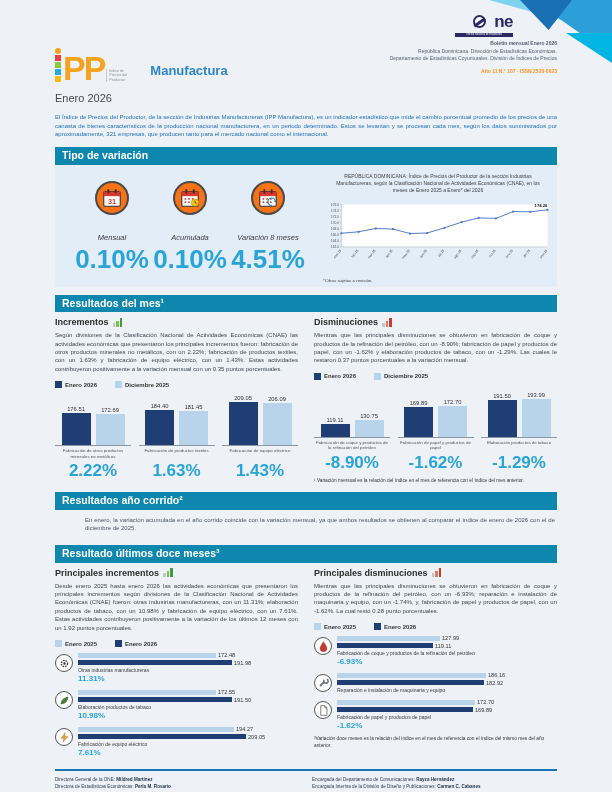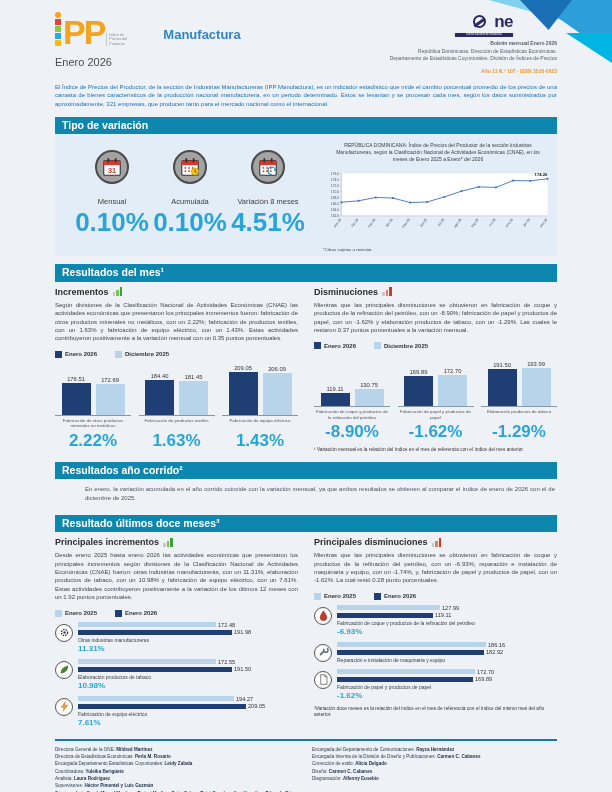--- a/index.html
+++ b/index.html
@@ -15,21 +15,21 @@
     clip-path:polygon(18% 0, 100% 0, 100% 55%); }
   .corner .t2 { position:absolute; right:0; top:0; width:110px; height:62px; background:#2d9fd8;
     clip-path:polygon(28% 0, 100% 0, 100% 90%); }
   .corner .t3 { position:absolute; right:40px; top:0; width:52px; height:30px; background:#1b6fb5;
     clip-path:polygon(0 0, 100% 0, 55% 100%); }
   .corner .t4 { position:absolute; right:0; top:33px; width:46px; height:30px; background:#00b5e2;
     clip-path:polygon(0 0, 100% 0, 100% 100%); }
 
   
   .hdr { display:flex; justify-content:space-between; align-items:flex-start; }
-  .brand { display:flex; align-items:flex-end; gap:31px; }
+  .brand { display:flex; align-items:flex-end; gap:18px;margin-top:36px; }
   .ipp-logo { display:flex; align-items:flex-end; }
   .ipp-i { display:flex; flex-direction:column; gap:1px; margin-right:2px; }
   .ipp-i i { width:6px; height:6px; display:block; }
   .ipp-pp { font-size:34px; font-weight:bold; color:#f5a31c; letter-spacing:-2px; line-height:0.8; }
   .ipp-cap { font-size:3.6px; color:#8a8f98; width:26px; line-height:1.2; margin-left:2px; border-left:1px solid #c3c8cf; padding-left:2px; }
   .product { font-size:13px; font-weight:bold; color:#2e86c8; padding-bottom:4px; }
   .period { font-size:11px; color:#4a4a4a; margin-top:10px; }
 
   .masthead { text-align:right; position:relative; z-index:2; padding-top:2px; }
   .one-logo { display:inline-flex; align-items:center; gap:8px; margin-right:44px; }
@@ -45,22 +45,22 @@
 
   
   .secbar { margin-top:8px; background:#0d87ae; color:#fff; font-size:10.5px; font-weight:bold;
     padding:3px 0 3px 7px; line-height:1.1; }
 
   
   .panel { background:#e2edf8; padding:8px 4px 4px 4px; display:flex; }
   .cards { flex:0 0 252px; display:flex; justify-content:space-between; padding:8px 10px 0 14px; }
   .card { width:78px; text-align:center; }
   .circ { width:34px; height:34px; border:2px solid #4a4a4a; border-radius:50%; margin:0 auto;
-    display:flex; align-items:center; justify-content:center; background:#a3a3a3; }
-  .card-lbl { font-size:7.5px; color:#3c3c3c; margin-top:5px; min-height:17px; display:flex; align-items:flex-end; justify-content:center; line-height:1.15; }
+    display:flex; align-items:center; justify-content:center; background:#f97316; }
+  .card-lbl { font-size:7.5px; color:#3c3c3c; margin-top:11px; min-height:17px; display:flex; align-items:flex-end; justify-content:center; line-height:1.15;font-style:italic; }
   .card-val { font-size:26px; font-weight:bold; color:#29a4d9; margin-top:1px; }
 
   .chartbox { flex:1; padding-left:6px; }
   .chart-title { font-size:5px; color:#3f3f3f; text-align:center; line-height:1.4; padding:0 6px; }
   .chart-note { font-size:4.4px; color:#444; margin-top:2px; }
 
   
   .cols { display:flex; gap:16px; }
   .col { flex:1; min-width:0; }
   .colhead { display:flex; align-items:center; gap:4px; font-size:9px; font-weight:bold; color:#2d2d2d; margin:5px 0 4px; }

